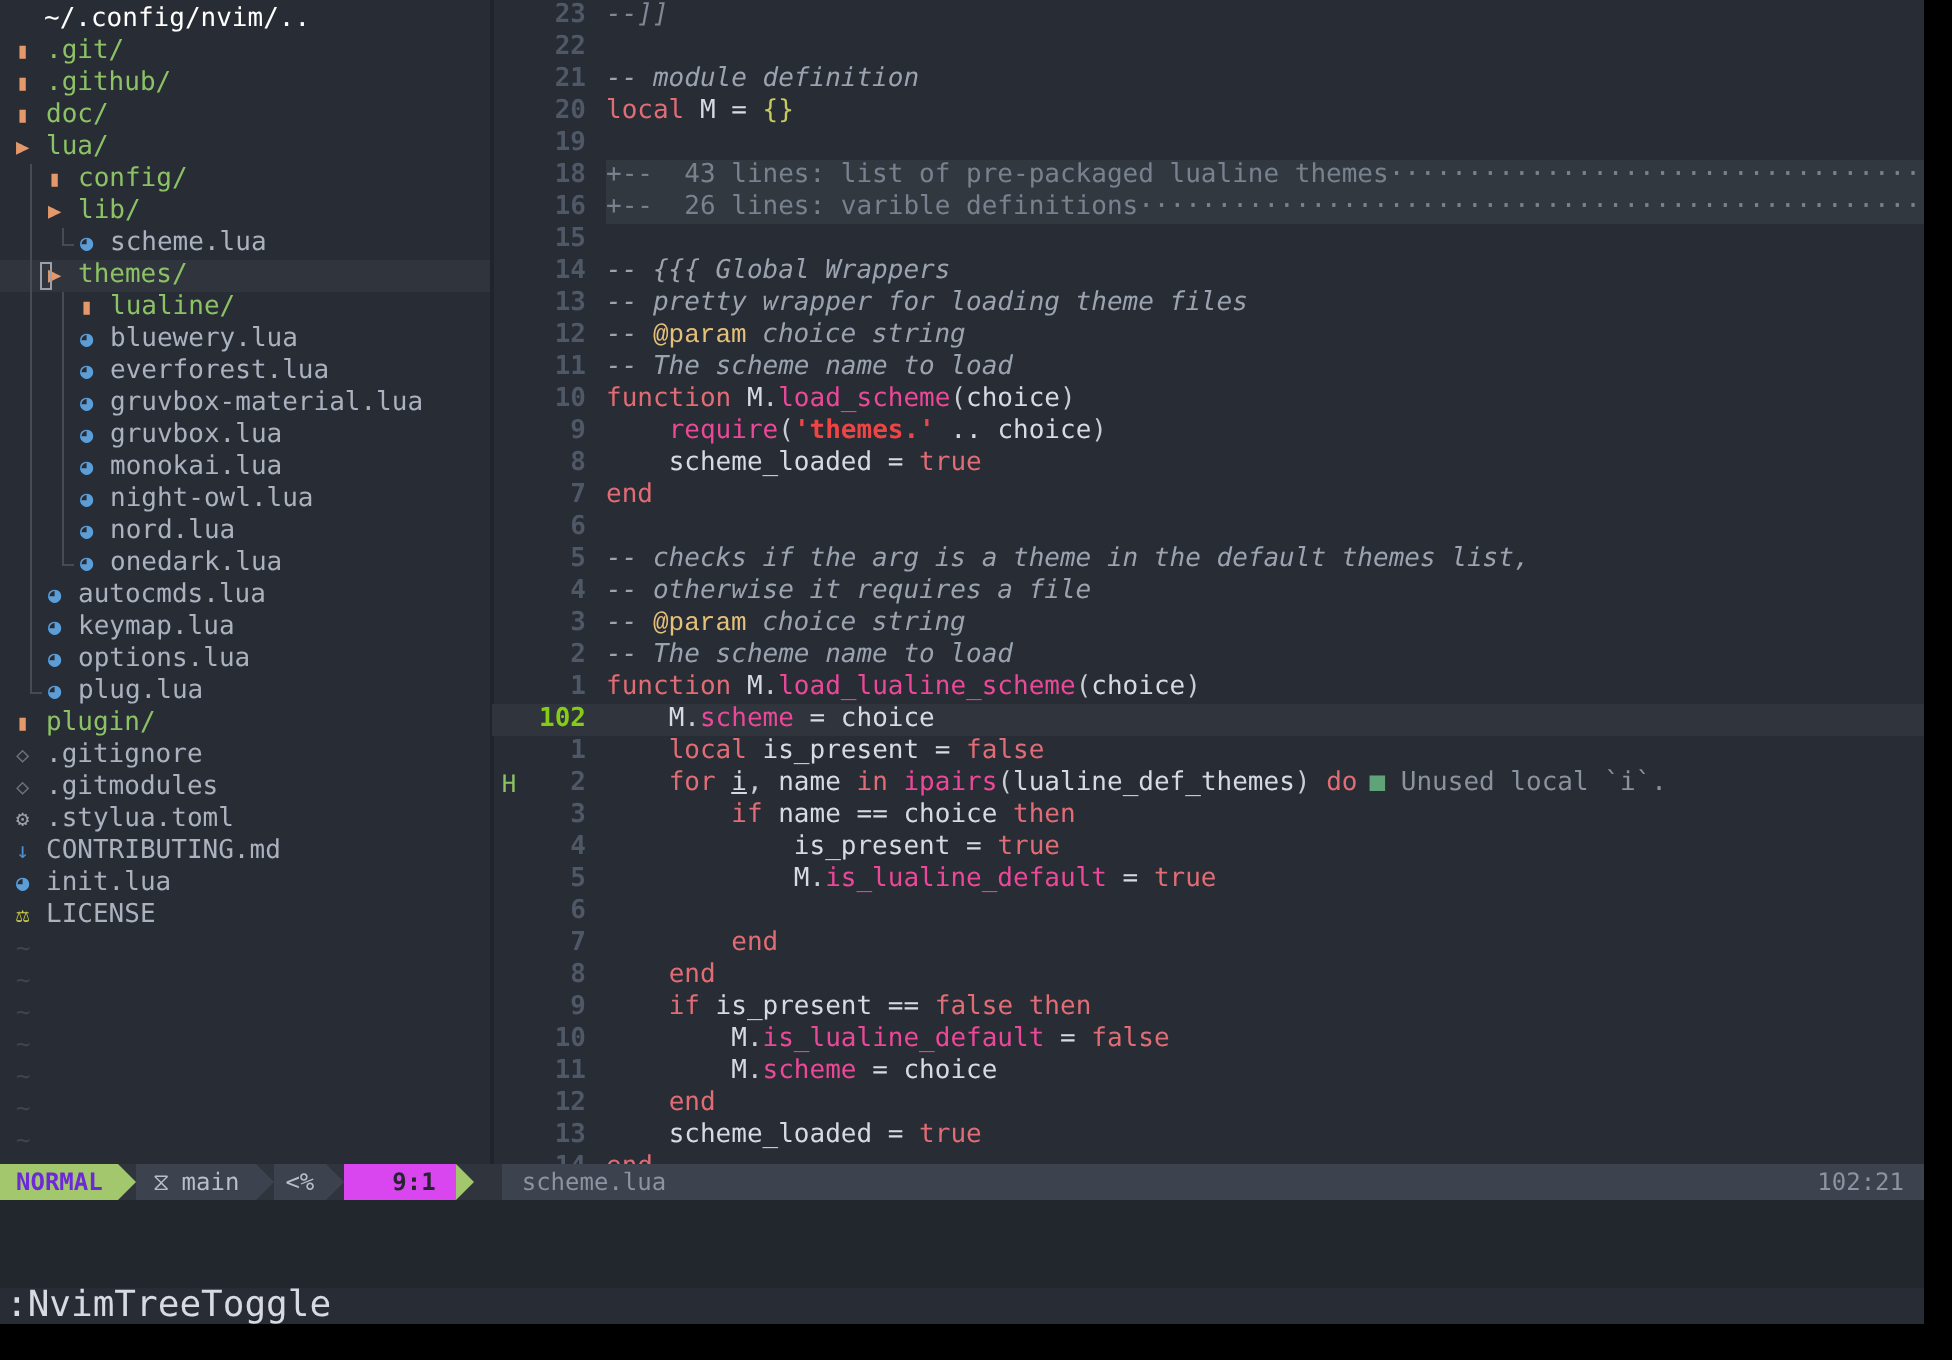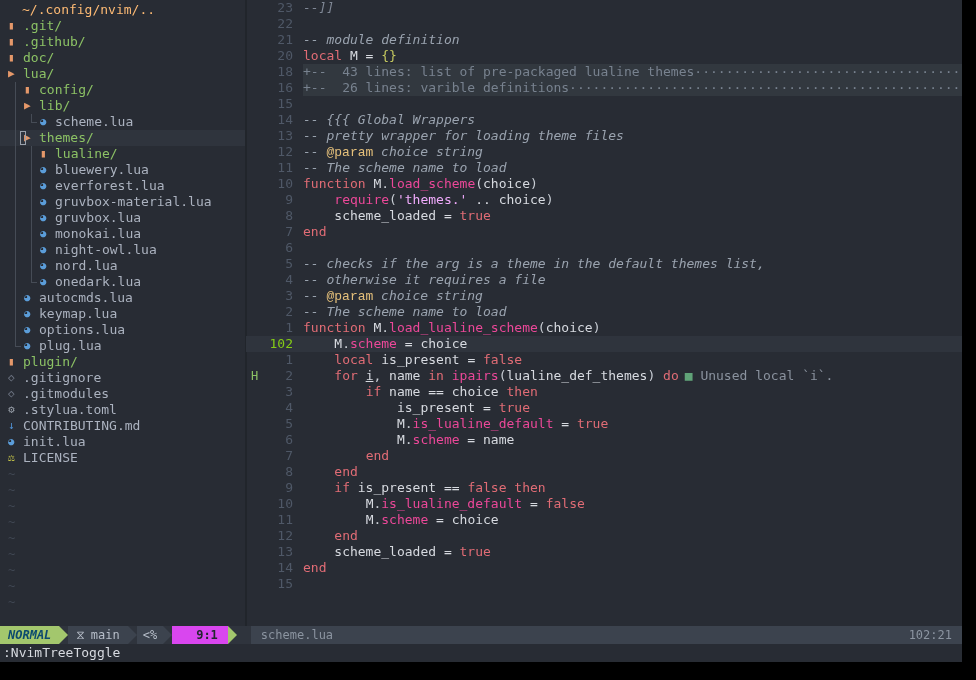--- a/index.html
+++ b/index.html
@@ -44,21 +44,21 @@
   }
   .tree-row {
     height: 16px;
     line-height: 16px;
     white-space: nowrap;
     position: relative;
     padding-left: 8px;
     display: flex;
     align-items: center;
   }
-  .tree-row.cwd { color: #fdba74; padding-left: 22px; }
+  .tree-row.cwd { color: #ffffff; padding-left: 22px; }
   .tree-row.selected { background: #2f343d; }
   .cursorbar {
     position: absolute;
     left: 20px; top: 1px;
     width: 6px; height: 14px;
     border: 1px solid #9aa1ab;
     box-sizing: border-box;
   }
   .indent {
     display: inline-block;
@@ -132,20 +132,21 @@
     text-align: center;
     font-size: 12px;
     color: #8cc265;
   }
   .lnum {
     width: 30px; flex: 0 0 30px;
     text-align: right;
     color: #4f5867;
     padding-right: 10px;
     box-sizing: content-box;
+    font-weight: bold;
   }
   .lnum.cur { color: #84cc16; }
   .ctext { white-space: pre; }
   .fold {
     background: #32383f;
     color: #78828f;
     flex: 1 1 auto;
     white-space: pre;
     overflow: hidden;
   }
@@ -155,40 +156,39 @@
   }
   .diag .sq { color: #60a378; }
 
   
   .cm   { color: #7f8795; font-style: italic; }
   .cmt  { color: #9aa3af; font-style: italic; }
   .kw   { color: #e06c75; }
   .fn   { color: #e5c07b; font-family: Liberation Mono, monospace; }
   .var  { color: #d7dae0; }
   .op   { color: #d7dae0; }
-  .str  { color: #f0abfc; }
+  .str  { color: #ef4444; font-weight: bold; }
   .pun  { color: #c8cdd4; }
   .bra  { color: #c5c95f; }
   .prop { color: #ec4899; }
   .uline { text-decoration: underline; }
 
   
   #statusline {
     height: 18px; flex: 0 0 18px;
     display: flex;
     align-items: stretch;
     background: #2f343d;
     font-size: 12px;
     line-height: 18px;
   }
   .sl-mode {
-    background: #a3c76d; color: #0c4a6e;
+    background: #a3c76d; color: #6d28d9;
     font-weight: bold;
     padding: 0 8px;
-    font-style: italic;
   }
   .sep-a { width: 0; height: 0;
     border-left: 9px solid #a3c76d;
     border-top: 9px solid transparent;
     border-bottom: 9px solid transparent; }
   .sl-branch {
     background: #3c434e; color: #b7bec9;
     padding: 0 8px; display: flex; gap: 6px; align-items: center;
   }
   .sep-b { width: 0; height: 0;
@@ -222,22 +222,23 @@
   }
   .sl-ruler { color: #8b94a0; }
 
   
   #cmdline {
     height: 18px; flex: 0 0 18px;
     line-height: 18px;
     background: #282c34;
     color: #d7dae0;
     padding-left: 3px;
-    font-size: 13px;
+    font-size: 18px;
     white-space: pre;
+    margin-top: 44px;
   }
 </style>
 </head>
 <body>
 
 <div id="app">
   <div class="panes">
 
     <div id="tree">
       <div class="tree-row cwd">
@@ -398,20 +399,21 @@
         </div>
     </div>
 
     <div id="code">
       <div class="cborder"></div>
       <div id="code-rows">
           <div class="crow"><span class="sign"></span><span class="lnum">23</span><span class="ctext"><span class="cm">--]]</span></span></div>
           <div class="crow"><span class="sign"></span><span class="lnum">22</span><span class="ctext"></span></div>
           <div class="crow"><span class="sign"></span><span class="lnum">21</span><span class="ctext"><span class="cmt">-- module definition</span></span></div>
           <div class="crow"><span class="sign"></span><span class="lnum">20</span><span class="ctext"><span class="kw">local</span><span class="op"> </span><span class="var">M</span><span class="op"> = </span><span class="bra">{}</span></span></div>
+          <div class="crow"><span class="sign"></span><span class="lnum">19</span><span class="ctext"></span></div>
           <div class="crow"><span class="sign"></span><span class="lnum">18</span><span class="fold">+--  43 lines: list of pre-packaged lualine themes·······················································</span></div>
           <div class="crow"><span class="sign"></span><span class="lnum">16</span><span class="fold">+--  26 lines: varible definitions·······································································</span></div>
           <div class="crow"><span class="sign"></span><span class="lnum">15</span><span class="ctext"></span></div>
           <div class="crow"><span class="sign"></span><span class="lnum">14</span><span class="ctext"><span class="cmt">-- {{{ Global Wrappers</span></span></div>
           <div class="crow"><span class="sign"></span><span class="lnum">13</span><span class="ctext"><span class="cmt">-- pretty wrapper for loading theme files</span></span></div>
           <div class="crow"><span class="sign"></span><span class="lnum">12</span><span class="ctext"><span class="cmt">-- </span><span class="fn">@param</span><span class="cmt"> choice string</span></span></div>
           <div class="crow"><span class="sign"></span><span class="lnum">11</span><span class="ctext"><span class="cmt">-- The scheme name to load</span></span></div>
           <div class="crow"><span class="sign"></span><span class="lnum">10</span><span class="ctext"><span class="kw">function</span><span class="op"> </span><span class="var">M</span><span class="pun">.</span><span class="prop">load_scheme</span><span class="pun">(</span><span class="var">choice</span><span class="pun">)</span></span></div>
           <div class="crow"><span class="sign"></span><span class="lnum">9</span><span class="ctext"><span class="op">    </span><span class="prop">require</span><span class="pun">(</span><span class="str">'themes.'</span><span class="op"> .. </span><span class="var">choice</span><span class="pun">)</span></span></div>
           <div class="crow"><span class="sign"></span><span class="lnum">8</span><span class="ctext"><span class="op">    </span><span class="var">scheme_loaded</span><span class="op"> = </span><span class="kw">true</span></span></div>
@@ -421,21 +423,21 @@
           <div class="crow"><span class="sign"></span><span class="lnum">4</span><span class="ctext"><span class="cmt">-- otherwise it requires a file</span></span></div>
           <div class="crow"><span class="sign"></span><span class="lnum">3</span><span class="ctext"><span class="cmt">-- </span><span class="fn">@param</span><span class="cmt"> choice string</span></span></div>
           <div class="crow"><span class="sign"></span><span class="lnum">2</span><span class="ctext"><span class="cmt">-- The scheme name to load</span></span></div>
           <div class="crow"><span class="sign"></span><span class="lnum">1</span><span class="ctext"><span class="kw">function</span><span class="op"> </span><span class="var">M</span><span class="pun">.</span><span class="prop">load_lualine_scheme</span><span class="pun">(</span><span class="var">choice</span><span class="pun">)</span></span></div>
           <div class="crow cursorline"><span class="sign"></span><span class="lnum cur">102</span><span class="ctext"><span class="op">    </span><span class="var">M</span><span class="pun">.</span><span class="prop">scheme</span><span class="op"> = </span><span class="var">choice</span></span></div>
           <div class="crow"><span class="sign"></span><span class="lnum">1</span><span class="ctext"><span class="op">    </span><span class="kw">local</span><span class="op"> </span><span class="var">is_present</span><span class="op"> = </span><span class="kw">false</span></span></div>
           <div class="crow"><span class="sign">H</span><span class="lnum">2</span><span class="ctext"><span class="op">    </span><span class="kw">for</span><span class="op"> </span><span class="var uline">i</span><span class="pun">, </span><span class="var">name</span><span class="op"> </span><span class="kw">in</span><span class="op"> </span><span class="prop">ipairs</span><span class="pun">(</span><span class="var">lualine_def_themes</span><span class="pun">)</span><span class="op"> </span><span class="kw">do</span></span><span class="diag"><span class="sq">■ </span><span>Unused local `i`.</span></span></div>
           <div class="crow"><span class="sign"></span><span class="lnum">3</span><span class="ctext"><span class="op">        </span><span class="kw">if</span><span class="op"> </span><span class="var">name</span><span class="op"> == </span><span class="var">choice</span><span class="op"> </span><span class="kw">then</span></span></div>
           <div class="crow"><span class="sign"></span><span class="lnum">4</span><span class="ctext"><span class="op">            </span><span class="var">is_present</span><span class="op"> = </span><span class="kw">true</span></span></div>
           <div class="crow"><span class="sign"></span><span class="lnum">5</span><span class="ctext"><span class="op">            </span><span class="var">M</span><span class="pun">.</span><span class="prop">is_lualine_default</span><span class="op"> = </span><span class="kw">true</span></span></div>
-          <div class="crow"><span class="sign"></span><span class="lnum">6</span><span class="ctext"><span class="op">            </span><span class="var">M</span><span class="pun">.</span><span class="prop">scheme</span><span class="op"> = </span><span class="var">name</span></span></div>
+          <div class="crow"><span class="sign"></span><span class="lnum">6</span></div>
           <div class="crow"><span class="sign"></span><span class="lnum">7</span><span class="ctext"><span class="op">        </span><span class="kw">end</span></span></div>
           <div class="crow"><span class="sign"></span><span class="lnum">8</span><span class="ctext"><span class="op">    </span><span class="kw">end</span></span></div>
           <div class="crow"><span class="sign"></span><span class="lnum">9</span><span class="ctext"><span class="op">    </span><span class="kw">if</span><span class="op"> </span><span class="var">is_present</span><span class="op"> == </span><span class="kw">false</span><span class="op"> </span><span class="kw">then</span></span></div>
           <div class="crow"><span class="sign"></span><span class="lnum">10</span><span class="ctext"><span class="op">        </span><span class="var">M</span><span class="pun">.</span><span class="prop">is_lualine_default</span><span class="op"> = </span><span class="kw">false</span></span></div>
           <div class="crow"><span class="sign"></span><span class="lnum">11</span><span class="ctext"><span class="op">        </span><span class="var">M</span><span class="pun">.</span><span class="prop">scheme</span><span class="op"> = </span><span class="var">choice</span></span></div>
           <div class="crow"><span class="sign"></span><span class="lnum">12</span><span class="ctext"><span class="op">    </span><span class="kw">end</span></span></div>
           <div class="crow"><span class="sign"></span><span class="lnum">13</span><span class="ctext"><span class="op">    </span><span class="var">scheme_loaded</span><span class="op"> = </span><span class="kw">true</span></span></div>
           <div class="crow"><span class="sign"></span><span class="lnum">14</span><span class="ctext"><span class="kw">end</span></span></div>
           <div class="crow"><span class="sign"></span><span class="lnum">15</span><span class="ctext"></span></div>
         </div>

